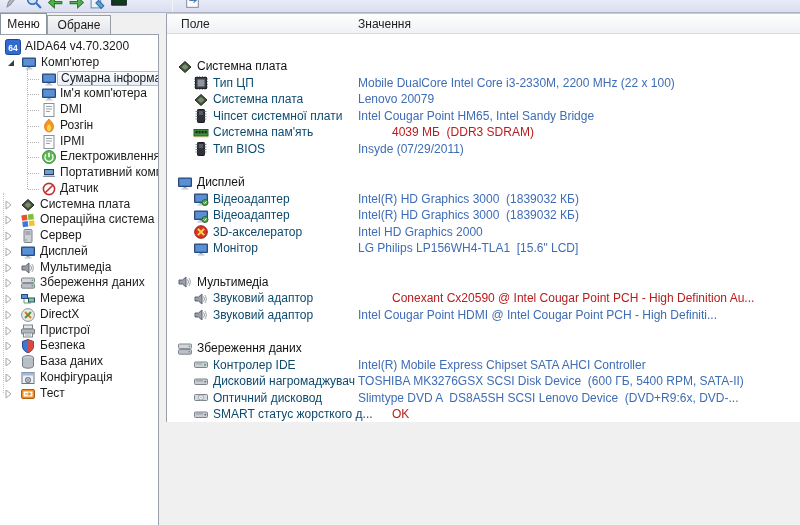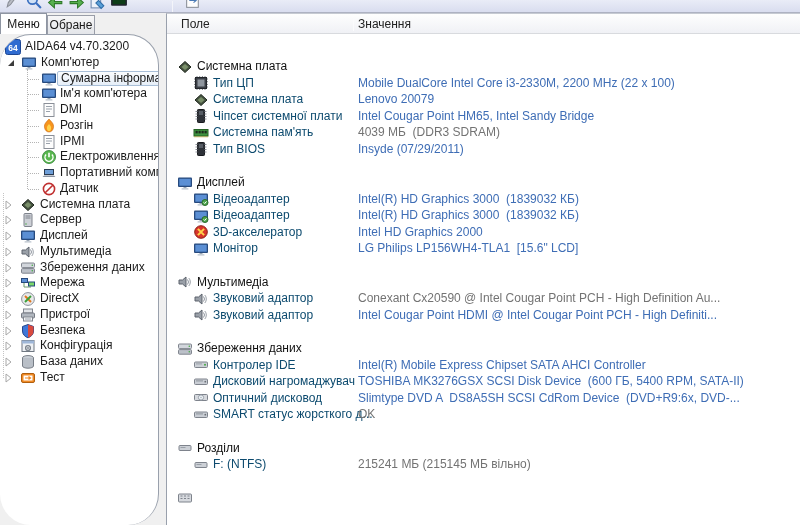--- a/index.html
+++ b/index.html
@@ -10,60 +10,60 @@
   .toolbar { position:absolute; left:0; top:0; width:800px; height:13px;
              background:linear-gradient(#e9ecf7,#d9ddef); border-bottom:1px solid #aeb2c2; overflow:hidden; }
   .tb-ico { position:absolute; top:-8px; width:18px; height:18px; }
   .tb-sep { position:absolute; top:1px; width:1px; height:11px; background:#b7bac6; border-right:1px solid #f4f5fa; }
 
   
   .tabs { position:absolute; left:0; top:13px; width:800px; height:21px; background:#f0f0f0; }
   .tab { position:absolute; text-align:center; cursor:default; }
   .tab.active { left:0; top:0; width:47px; height:21px; line-height:21px; background:#fff;
                 border:1px solid #8e95a2; border-bottom:none; z-index:2; }
-  .tab.inactive { left:47px; top:2px; width:48px; height:19px; line-height:18px;
+  .tab.inactive { left:47px; top:2px; width:64px; height:19px; line-height:18px;
                   background:linear-gradient(#f7f7f8,#e3e5e9); border:1px solid #999da8; border-bottom:none; }
 
   
   .tree-panel { position:absolute; left:0; top:34px; width:159px; height:491px; background:#fff;
-                border-top:1px solid #99a0ac; border-right:1px solid #99a0ac; overflow:hidden;border-radius:31px; }
+                border-top:1px solid #99a0ac; border-right:1px solid #99a0ac; overflow:hidden; }
   .tree-inner { padding-top:4px; position:relative; }
   .tnode { height:15.75px; line-height:15.75px; white-space:nowrap; position:relative; cursor:default; }
   .tnode .ic { position:absolute; top:0px; width:16px; height:16px; }
   .tnode .tx { position:absolute; top:0; }
   .tnode svg { display:block; }
   .expander { position:absolute; top:3px; width:10px; height:10px; }
   .children { position:relative; }
   .children::before { content:""; position:absolute; left:27px; top:-2px; bottom:8px; border-left:1px dotted #b4b4b4; }
   .children .tnode::before { content:""; position:absolute; left:28px; top:8px; width:11px; border-top:1px dotted #b4b4b4; }
   .toplist { position:relative; }
   .toplist::before { content:""; position:absolute; left:3px; top:-4px; bottom:8px; border-left:1px dotted #c4c4c4; }
   .sel-box { display:inline-block; padding:0 3px; margin-left:-3px; border:1px solid #a9bfd8; border-radius:2px;
              background:linear-gradient(#fafcfe,#e6eef7); line-height:13px; }
 
   
-  .right-panel { position:absolute; left:166px; top:13px; width:634px; height:512px; background:#fff;
+  .right-panel { position:absolute; left:166px; top:13px; width:634px; height:409px; background:#fff;
                  border-left:1px solid #99a0ac; border-top:1px solid #c6cad2; }
   .grid-head { position:relative; height:20px; background:linear-gradient(#fefefe,#f0f1f5);
                border-bottom:1px solid #d8dade; }
   .grid-head .h1 { position:absolute; left:14px; top:0; line-height:20px; color:#222; }
   .grid-head .h2 { position:absolute; left:191px; top:0; line-height:20px; color:#222; }
   .grid-head .hsep { position:absolute; left:186px; top:3px; height:14px; width:1px; background:#e2e3e7; border-right:1px solid #fbfbfc; }
   .grid-body { position:absolute; top:21px; left:0; right:0; bottom:0; overflow:hidden; padding-top:23px; }
   .sec { }
   .sec + .sec { margin-top:17px; }
   .trow { height:16.5px; line-height:16.5px; position:relative; white-space:nowrap; }
   .trow .ic { position:absolute; top:0.5px; width:16px; height:16px; }
   .sec-h .ic { left:10px; }
   .sec-h .lb { position:absolute; left:30px; top:0; color:#111; }
   .frow .ic { left:26px; }
   .frow .lb { position:absolute; left:46px; top:0; color:#0c4a6e; white-space:pre; }
   .frow .val { position:absolute; left:191px; top:0; white-space:pre; }
   .val.link { color:#3e6db5; }
-  .val.plain { color:#737373; }
+  .val.plain { color:#b91c1c;margin-left:34px; }
 </style>
 </head>
 <body>
 
 <div class="toolbar" id="toolbar">
     <span class="tb-ico" style="left: 3px;"><svg width="18" height="18" viewBox="0 0 17 17">
         <path d="M4 14 L7 12 L13 4 L11 2 L5 10 Z" fill="#b9bcc4" stroke="#8b8f98"></path>
       </svg></span>
     <span class="tb-ico" style="left: 25px;"><svg width="18" height="18" viewBox="0 0 17 17">
         <circle cx="7" cy="7" r="4.5" fill="#cfe0f5" stroke="#3a6fc0" stroke-width="1.6"></circle>
@@ -223,20 +223,38 @@
           <span class="tx" style="left:40px">Системна плата</span>
         </div>
         <div class="tnode">
           <span class="expander" style="left:3px">
             <svg width="10" height="10">
               <polygon points="3,1 3,9 8,5" fill="none" stroke="#a8a8a8"></polygon>
             </svg>
           </span>
           <span style="left:20px" class="ic ">
             <svg width="16" height="16" viewBox="0 0 16 16">
+              <g transform="rotate(-8 8 8)">
+                <rect x="2" y="2.5" width="5.5" height="5.5" fill="#e8502e"></rect>
+                <rect x="8.5" y="2.5" width="5.5" height="5.5" fill="#7ebf3e"></rect>
+                <rect x="2" y="9" width="5.5" height="5.5" fill="#3f77d8"></rect>
+                <rect x="8.5" y="9" width="5.5" height="5.5" fill="#f4c328"></rect>
+              </g>
+            </svg>
+          </span>
+          <span class="tx" style="left:40px">Операційна система</span>
+        </div>
+        <div class="tnode">
+          <span class="expander" style="left:3px">
+            <svg width="10" height="10">
+              <polygon points="3,1 3,9 8,5" fill="none" stroke="#a8a8a8"></polygon>
+            </svg>
+          </span>
+          <span style="left:20px" class="ic ">
+            <svg width="16" height="16" viewBox="0 0 16 16">
               <rect x="4" y="1.5" width="8" height="13" rx="1" fill="#cdd0d6" stroke="#7e838c"></rect>
               <line x1="5.5" y1="4" x2="10.5" y2="4" stroke="#7e838c"></line>
               <line x1="5.5" y1="6" x2="10.5" y2="6" stroke="#7e838c"></line>
               <circle cx="6" cy="12" r="0.8" fill="#55aa55"></circle>
             </svg>
           </span>
           <span class="tx" style="left:40px">Сервер</span>
         </div>
         <div class="tnode">
           <span class="expander" style="left:3px">
@@ -348,41 +366,41 @@
           <span class="tx" style="left:40px">Безпека</span>
         </div>
         <div class="tnode">
           <span class="expander" style="left:3px">
             <svg width="10" height="10">
               <polygon points="3,1 3,9 8,5" fill="none" stroke="#a8a8a8"></polygon>
             </svg>
           </span>
           <span style="left:20px" class="ic ">
             <svg width="16" height="16" viewBox="0 0 16 16">
+              <ellipse cx="8" cy="3.8" rx="5.5" ry="2.2" fill="#d0d5db" stroke="#777d86"></ellipse>
+              <path d="M2.5 3.8 V12 C2.5 13.2 5 14.2 8 14.2 C11 14.2 13.5 13.2 13.5 12 V3.8" fill="#b9bfc7" stroke="#777d86"></path>
+            </svg>
+          </span>
+          <span class="tx" style="left:40px">База даних</span>
+        </div>
+        <div class="tnode">
+          <span class="expander" style="left:3px">
+            <svg width="10" height="10">
+              <polygon points="3,1 3,9 8,5" fill="none" stroke="#a8a8a8"></polygon>
+            </svg>
+          </span>
+          <span style="left:20px" class="ic ">
+            <svg width="16" height="16" viewBox="0 0 16 16">
               <rect x="2" y="2.5" width="12" height="11" fill="#eef1f4" stroke="#6f7781"></rect>
               <rect x="2" y="2.5" width="12" height="3" fill="#9fb7d8"></rect>
               <circle cx="8" cy="10" r="2.4" fill="none" stroke="#7e858e" stroke-width="1.4"></circle>
               <circle cx="8" cy="10" r="0.9" fill="#7e858e"></circle>
             </svg>
           </span>
           <span class="tx" style="left:40px">Конфігурація</span>
-        </div>
-        <div class="tnode">
-          <span class="expander" style="left:3px">
-            <svg width="10" height="10">
-              <polygon points="3,1 3,9 8,5" fill="none" stroke="#a8a8a8"></polygon>
-            </svg>
-          </span>
-          <span style="left:20px" class="ic ">
-            <svg width="16" height="16" viewBox="0 0 16 16">
-              <ellipse cx="8" cy="3.8" rx="5.5" ry="2.2" fill="#d0d5db" stroke="#777d86"></ellipse>
-              <path d="M2.5 3.8 V12 C2.5 13.2 5 14.2 8 14.2 C11 14.2 13.5 13.2 13.5 12 V3.8" fill="#b9bfc7" stroke="#777d86"></path>
-            </svg>
-          </span>
-          <span class="tx" style="left:40px">База даних</span>
         </div>
         <div class="tnode">
           <span class="expander" style="left:3px">
             <svg width="10" height="10">
               <polygon points="3,1 3,9 8,5" fill="none" stroke="#a8a8a8"></polygon>
             </svg>
           </span>
           <span style="left:20px" class="ic ">
             <svg width="16" height="16" viewBox="0 0 16 16">
               <rect x="1.5" y="3.5" width="13" height="9" rx="1.5" fill="#f08a24" stroke="#b05f10"></rect>
@@ -568,21 +586,21 @@
           <span class="lb">Дисковий нагромаджувач</span>
           <span class="val link">TOSHIBA MK3276GSX SCSI Disk Device  (600 ГБ, 5400 RPM, SATA-II)</span>
         </div>
         <div class="trow frow">
           <span class="ic "><svg width="16" height="16" viewBox="0 0 16 16">
               <rect x="1.5" y="4.5" width="13" height="6" rx="1" fill="#d6d9de" stroke="#7e838c"></rect>
               <circle cx="8" cy="7.5" r="2.6" fill="#eef2f6" stroke="#98a0aa"></circle>
               <circle cx="8" cy="7.5" r="0.8" fill="#aab4be"></circle>
             </svg></span>
           <span class="lb">Оптичний дисковод</span>
-          <span class="val link">Slimtype DVD A  DS8A5SH SCSI CdRom Device  (DVD+R9:6x, DVD-...</span>
+          <span class="val link">Slimtype DVD A  DS8A5SH SCSI Lenovo Device  (DVD+R9:6x, DVD-...</span>
         </div>
         <div class="trow frow">
           <span class="ic "><svg width="16" height="16" viewBox="0 0 16 16">
               <rect x="1.5" y="5" width="13" height="5.5" rx="1" fill="#c9cdd4" stroke="#7e838c"></rect>
               <rect x="3" y="6.4" width="7" height="1" fill="#8d939b"></rect>
               <circle cx="12.3" cy="7.7" r="0.9" fill="#6a6f76"></circle>
             </svg></span>
           <span class="lb">SMART статус жорсткого д...</span>
           <span class="val plain">OK</span>
         </div>

